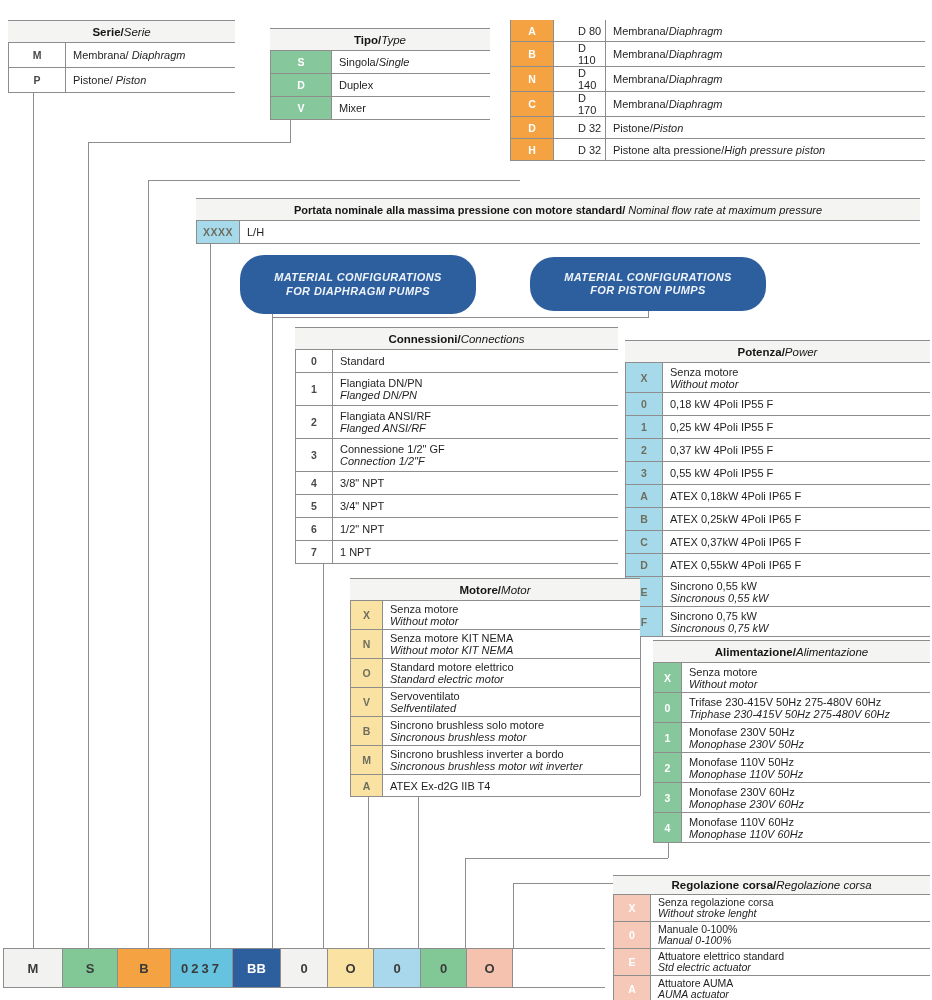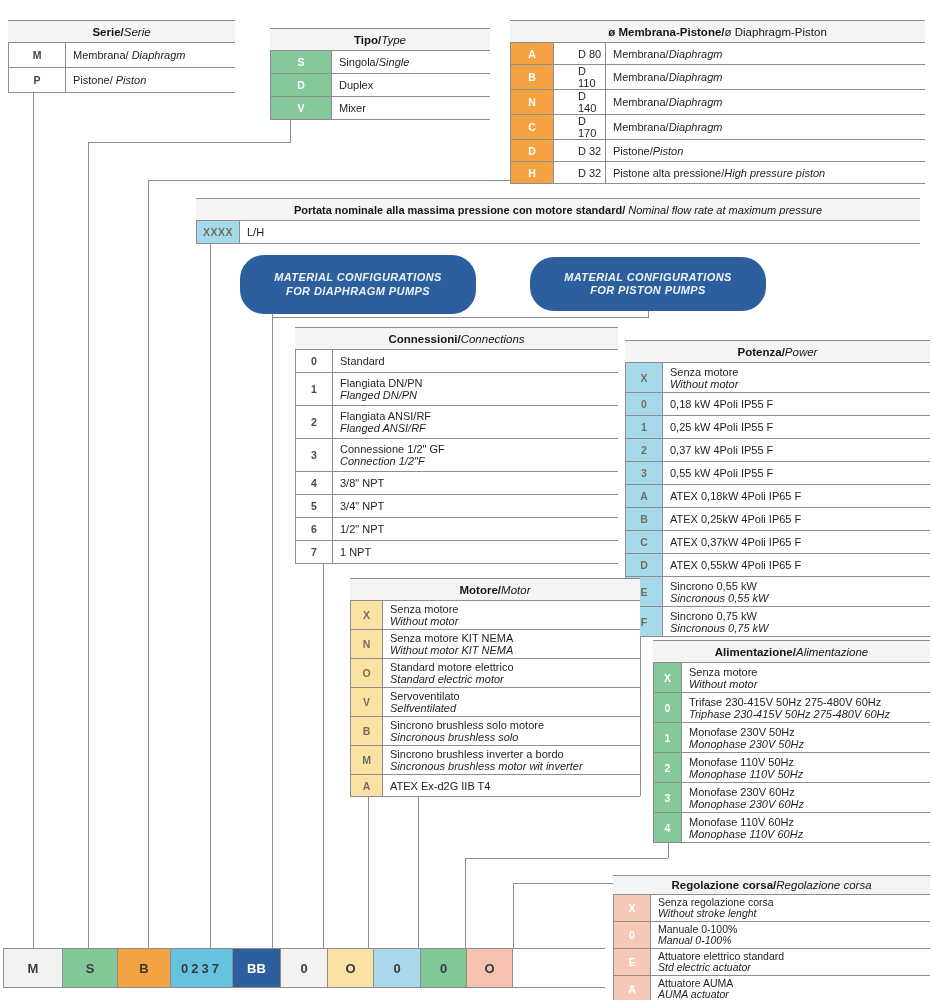--- a/index.html
+++ b/index.html
@@ -131,21 +131,20 @@
         <div class="trow">
         <div class="code">V</div>
         <div class="desc">
             <span class="it">Mixer</span>
           </div>
       </div>
       </div>
   </div>
 
   <div class="tbl t-membrana hdr-upright" style="left: 510px; top: 20px; width: 415px; --codebg: #f5a342; --codefg: #ffffff;">
-    <div class="thead"><span class="hb">ø Membrana-Pistone</span><span class="hs">/</span><span class="hi">ø Diaphragm-Piston</span></div>
     <div>
 
     <div class="trow">
         <div class="code">A</div>
         <div class="size">D 80</div>
         <div class="desc">
             <span class="it">Membrana/</span>
             <span class="en">Diaphragm</span>
           </div>
       </div>
@@ -372,21 +371,21 @@
         <div class="code">V</div>
         <div class="desc">
             <span class="it">Servoventilato</span>
             <span class="en">Selfventilated</span>
           </div>
       </div>
         <div class="trow stack">
         <div class="code">B</div>
         <div class="desc">
             <span class="it">Sincrono brushless solo motore</span>
-            <span class="en">Sincronous brushless solo</span>
+            <span class="en">Sincronous brushless motor</span>
           </div>
       </div>
         <div class="trow stack">
         <div class="code">M</div>
         <div class="desc">
             <span class="it">Sincrono brushless inverter a bordo</span>
             <span class="en">Sincronous brushless motor wit inverter</span>
           </div>
       </div>
         <div class="trow">

